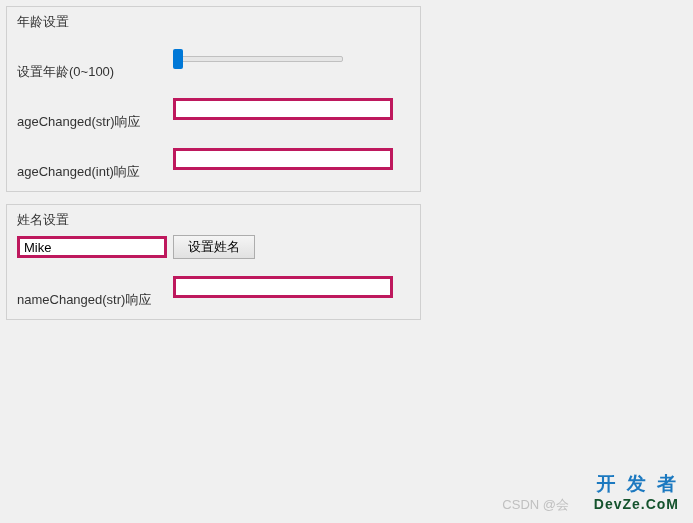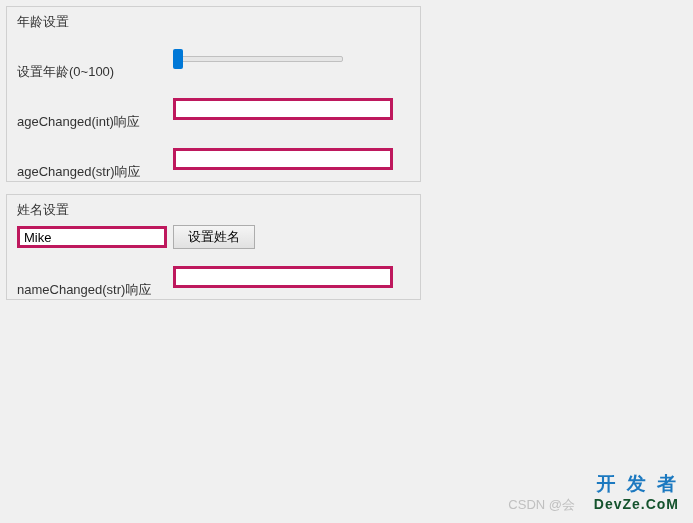--- a/index.html
+++ b/index.html
@@ -19,21 +19,21 @@
       font-family: "SimSun", "Microsoft YaHei", sans-serif;
       font-size: 13px;
       color: #333;
       position: relative;
       padding: 6px;
     }
     .groupbox {
       border: 1px solid #d0d0d0;
       background: #f0f0f0;
       margin-bottom: 12px;
-      padding: 6px 10px 0 10px;
+      padding: 6px 10px 10px 10px;
       position: relative;
       width: 415px;
     }
     .groupbox-title {
       font-size: 13px;
       margin-bottom: 6px;
       display: block;
     }
     .row {
       display: flex;
@@ -114,46 +114,46 @@
     .wm-sub {
       font-size: 14px;
       font-weight: bold;
       color: #14532d;
       letter-spacing: 1px;
     }
     .wm-csdn {
       font-size: 13px;
       color: #c0c0c0;
       position: absolute;
-      right: 104px;
+      right: 110px;
       bottom: 0;
       white-space: nowrap;
     }
   </style>
 </head>
 <body>
 
 <div class="groupbox">
   <span class="groupbox-title">年龄设置</span>
 
   <div class="row">
     <span class="label">设置年龄(0~100)</span>
     <div class="slider-wrap">
       <div class="slider-track"></div>
       <div class="slider-thumb"></div>
     </div>
   </div>
 
   <div class="row">
-    <span class="label">ageChanged(int)响应</span>
+    <span class="label">ageChanged(str)响应</span>
     <input type="text" class="input-wide" value="" style="">
   </div>
 
   <div class="row">
-    <span class="label">ageChanged(str)响应</span>
+    <span class="label">ageChanged(int)响应</span>
     <input type="text" class="input-wide" value="" style="">
   </div>
 </div>
 
 <div class="groupbox">
   <span class="groupbox-title">姓名设置</span>
 
   <div class="row">
     <input type="text" class="input-name" value="Mike" style="">
     <button class="btn">设置姓名</button>

